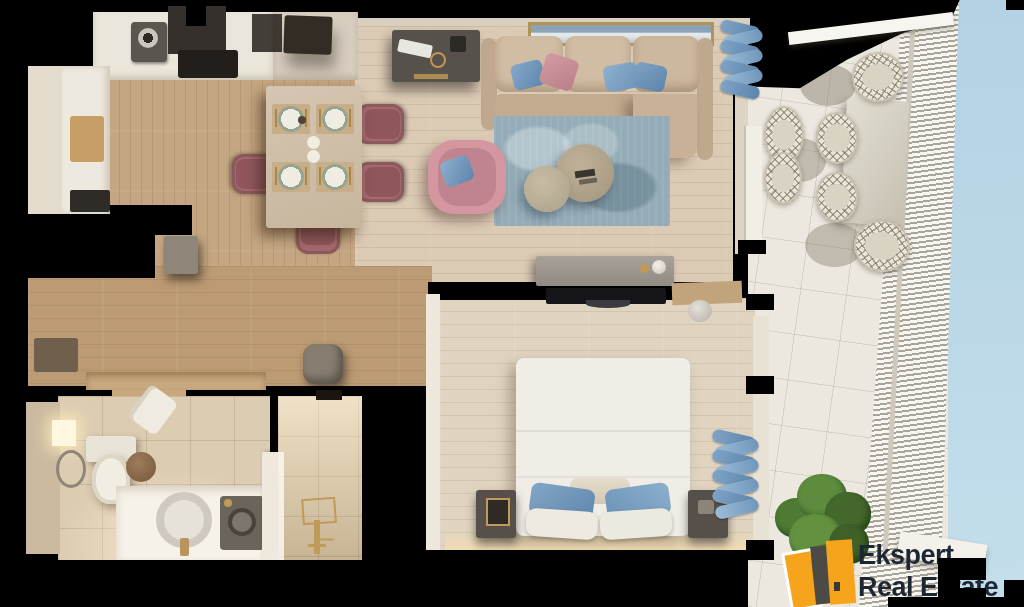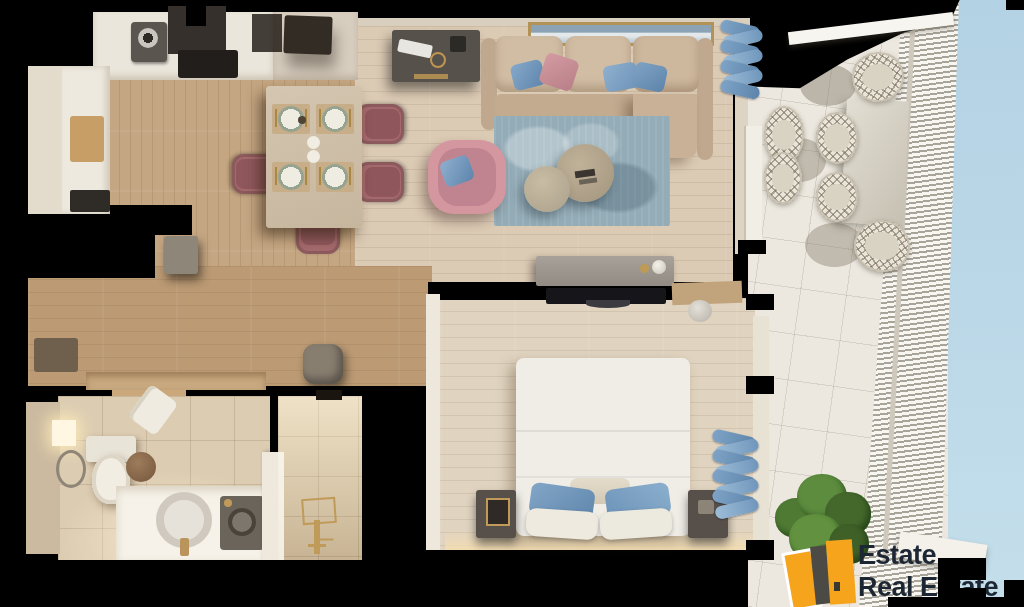--- a/index.html
+++ b/index.html
@@ -252,21 +252,21 @@
     <span class="leaf" style="left:14px;top:46px;width:54px;height:48px;background:#62923f;"></span>
     <span class="leaf" style="left:54px;top:56px;width:40px;height:40px;background:#3f6128;"></span>
     <span class="leaf" style="left:30px;top:76px;width:46px;height:36px;background:#55833a;"></span>
   </div>
 
   <div class="a" style="left:786px;top:538px;width:240px;height:69px;">
     <div class="a" style="left:0;top:12px;width:26px;height:54px;background:#f7a41d;border:3px solid #fff;transform:rotate(-10deg);border-radius:2px;"></div>
     <div class="a" style="left:27px;top:8px;width:16px;height:58px;background:#4c4a45;transform:rotate(-6deg);"></div>
     <div class="a" style="left:42px;top:2px;width:26px;height:64px;background:#f7a41d;transform:rotate(-4deg);"></div>
     <div class="a" style="left:48px;top:44px;width:6px;height:9px;background:#3a3833;"></div>
-    <div class="a logo-text" style="left:72px;top:4px;">Estate</div>
+    <div class="a logo-text" style="left:72px;top:4px;">Ekspert</div>
     <div class="a logo-text" style="left:72px;top:36px;">Real Estate</div>
   </div>
 
   <div class="a" style="left:938px;top:558px;width:22px;height:49px;background:#000;"></div>
   <div class="a" style="left:958px;top:558px;width:28px;height:22px;background:#000;"></div>
   <div class="a" style="left:960px;top:588px;width:26px;height:14px;background:#000;"></div>
   <div class="a" style="left:888px;top:597px;width:136px;height:10px;background:#000;"></div>
   <div class="a" style="left:1004px;top:580px;width:20px;height:27px;background:#000;"></div>
 
 </div>

